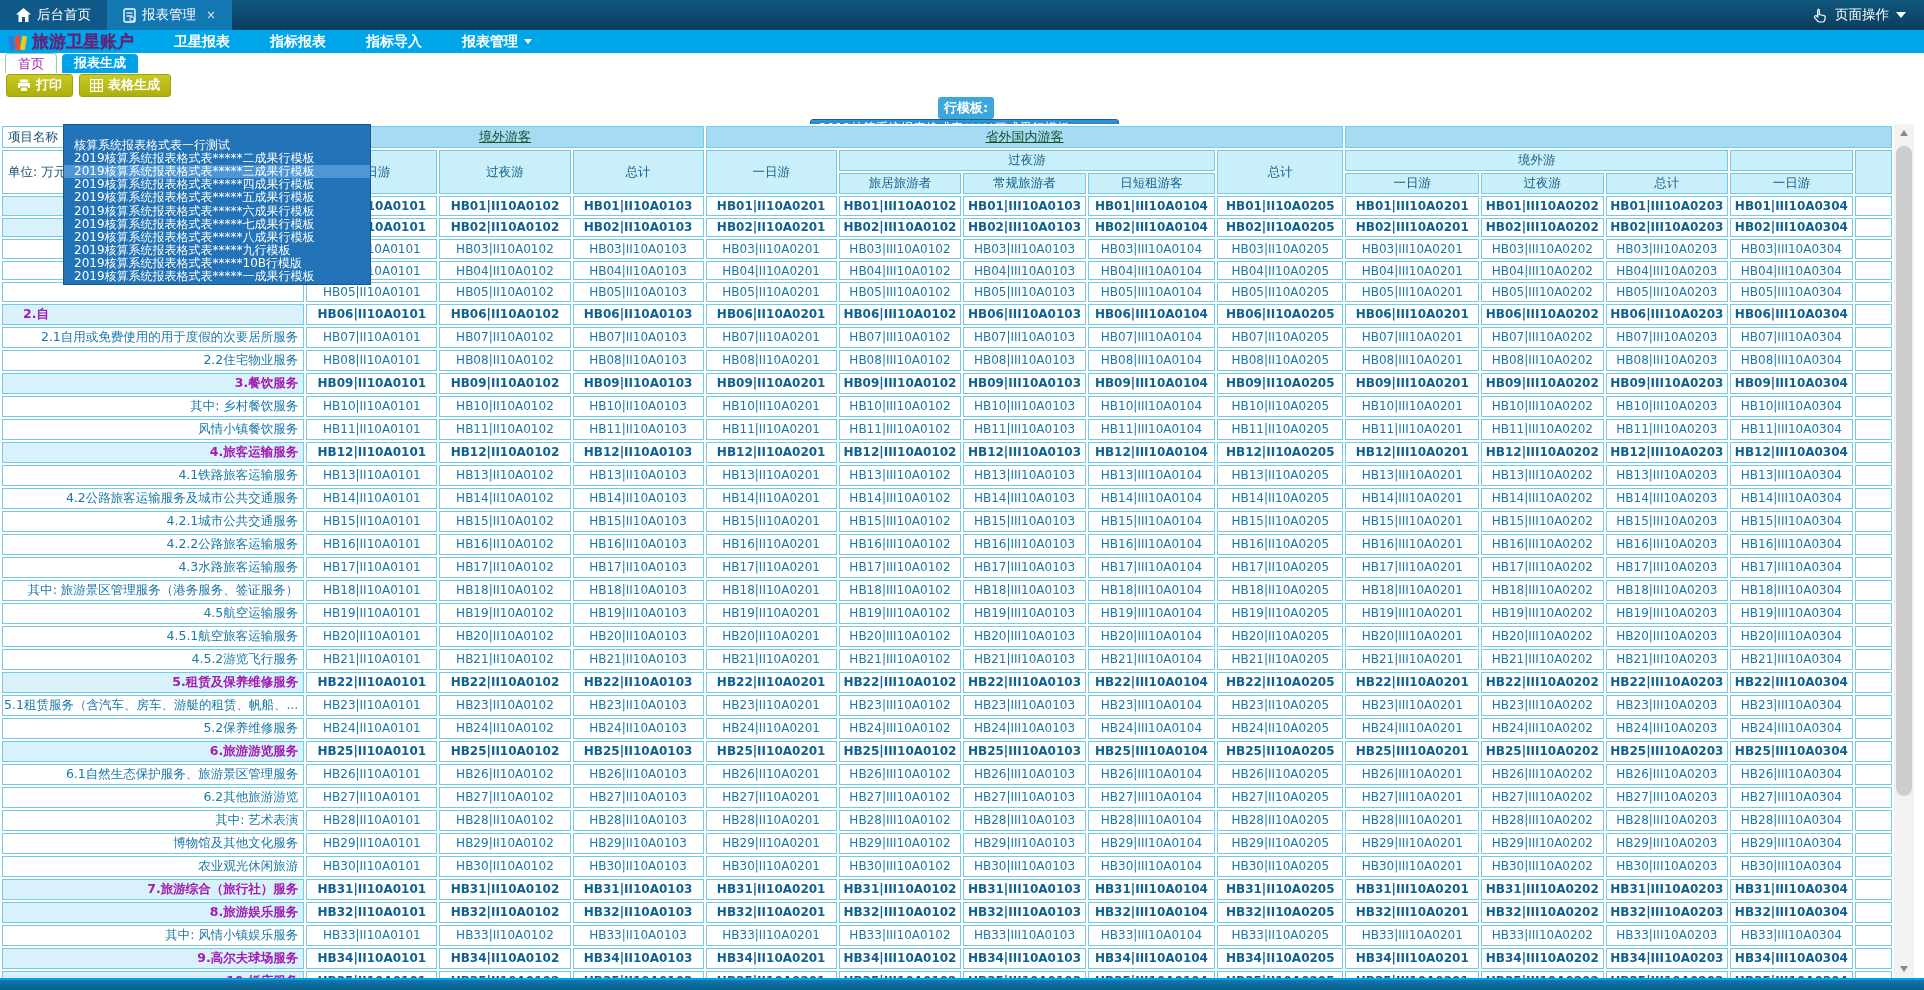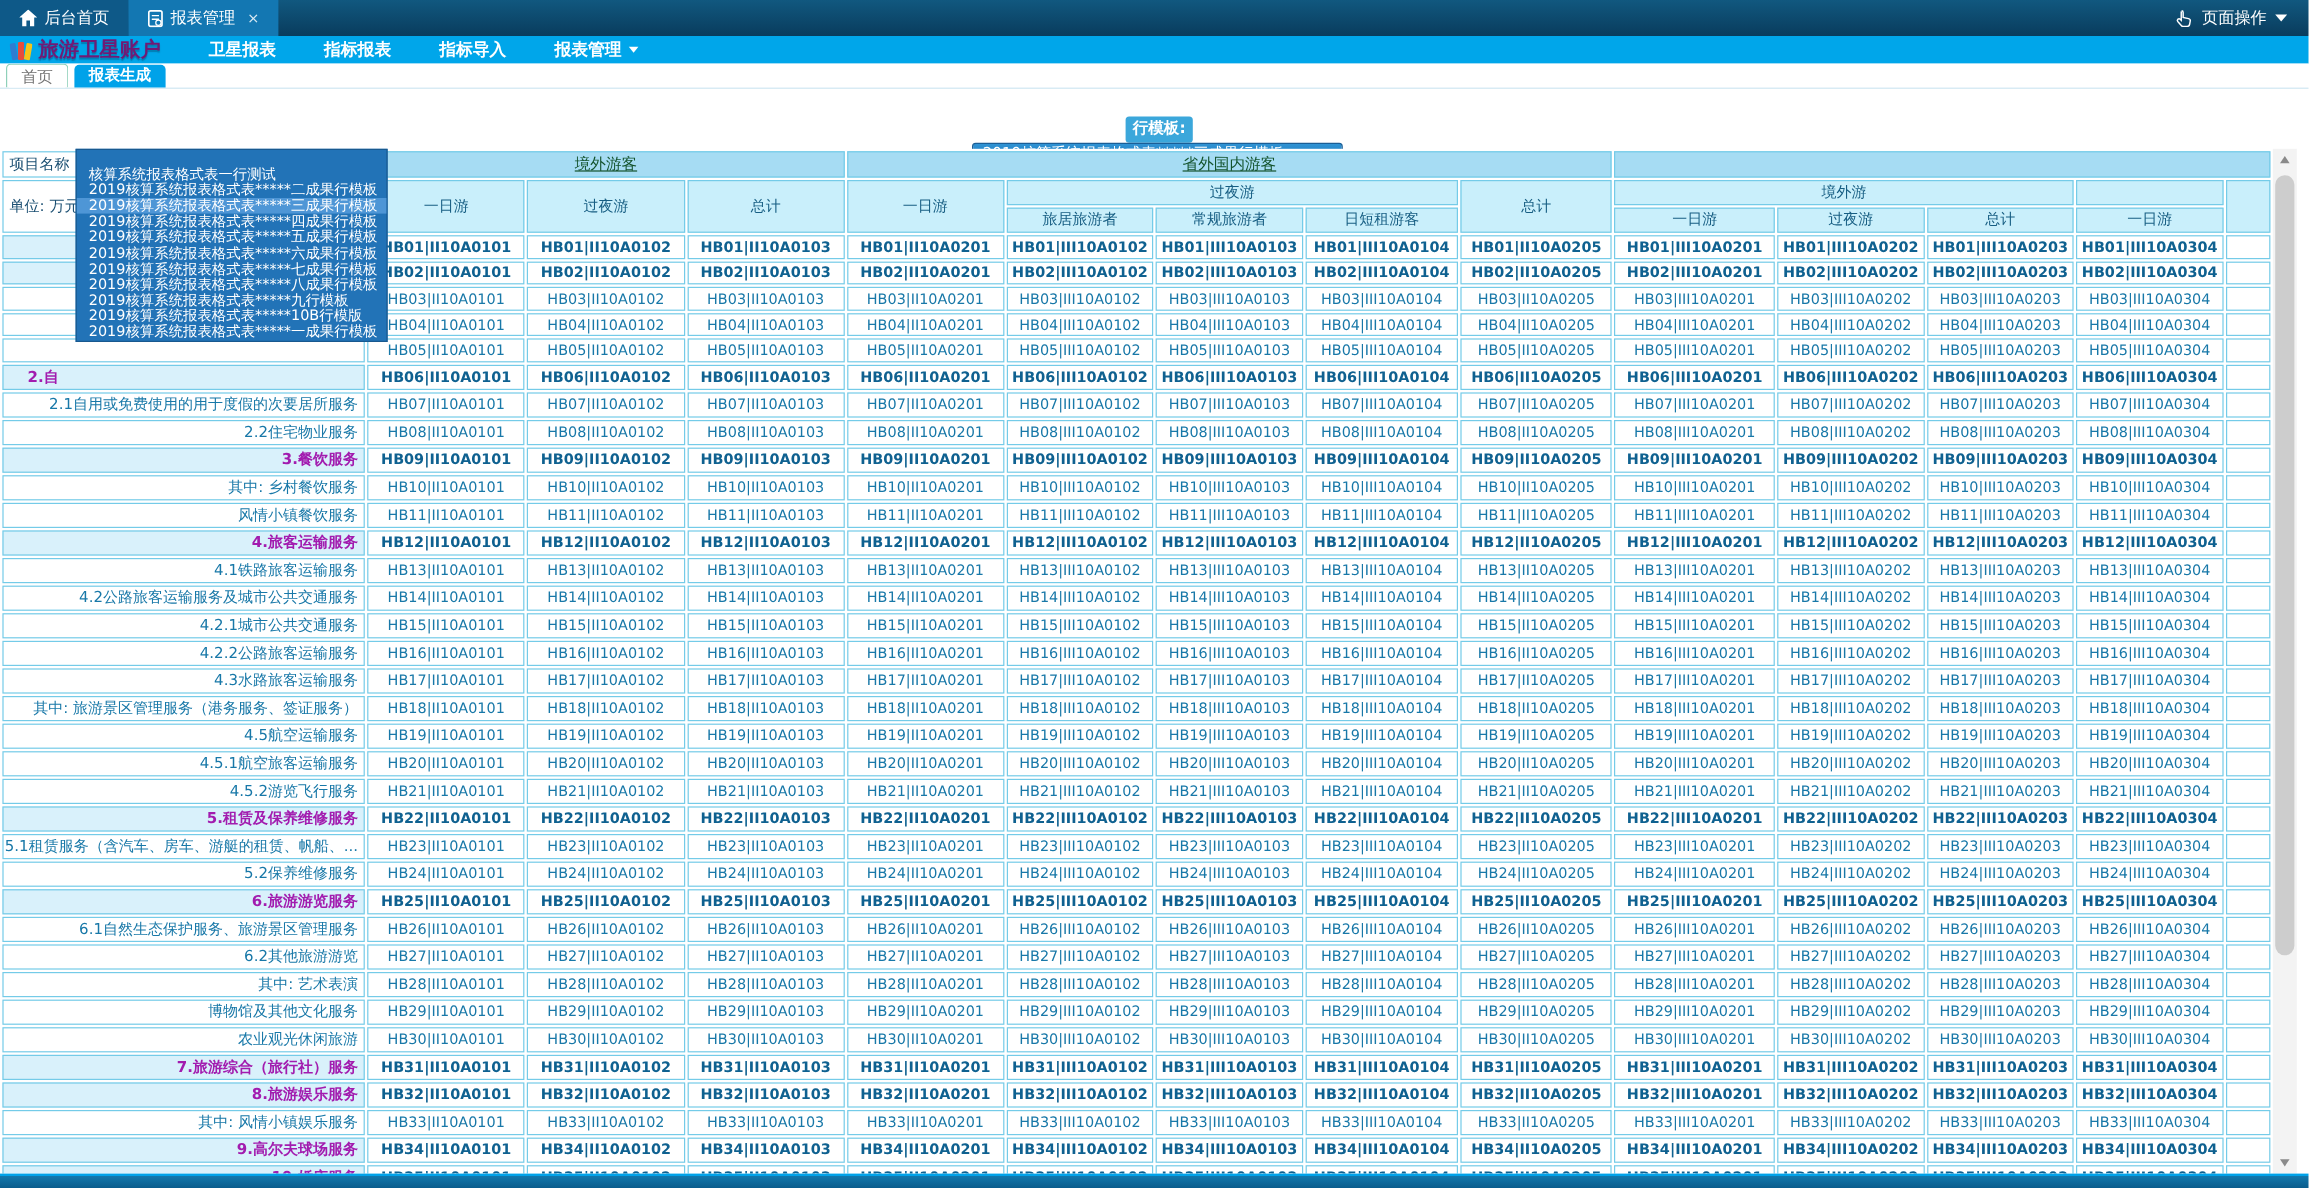--- a/index.html
+++ b/index.html
@@ -20,21 +20,21 @@
   .menubar{position:absolute;left:0;top:30px;width:1924px;height:23px;background:#00a6ea;
            display:flex;align-items:center;color:#fff;}
   .brand{display:flex;align-items:center;gap:5px;margin-left:8px;font-size:17px;font-weight:bold;
          color:#701a75;text-shadow:0 1px 1px rgba(0,60,90,.4);}
   .menu-item{margin-left:40px;font-size:14px;font-weight:bold;display:flex;align-items:center;gap:6px;cursor:pointer;}
   
   .tabsrow{position:absolute;left:0;top:53px;width:1924px;height:20px;background:#fff;
            border-bottom:1px solid #cfe6f2;display:flex;align-items:flex-end;}
   .ptab{height:19px;display:flex;align-items:center;padding:0 12px;font-size:13px;
         border-radius:4px 4px 0 0;margin-left:5px;cursor:pointer;}
-  .ptab.plain{border:1px solid #8fd0b9;border-bottom:none;color:#737373;background:#fff;}
+  .ptab.plain{border:1px solid #8fd0b9;border-bottom:none;color:#a21caf;background:#fff;}
   .ptab.active{background:#00a2e9;color:#fff;font-weight:bold;gap:7px;flex-direction:column;}
   .ptab .x{font-weight:bold;font-size:13px;}
   
   .toolbar1{position:absolute;left:0;top:73px;width:1924px;height:24px;background:#fff;
             display:flex;align-items:center;}
   .btn{display:inline-flex;align-items:center;gap:5px;height:23px;padding:0 10px;border-radius:3px;
        color:#fff;font-size:13px;font-weight:bold;cursor:pointer;border:1px solid #9fa10a;
        background:linear-gradient(#c9ca25,#adaf0c);box-sizing:border-box;}
   .btn.ml{margin-left:6px;}
   .btn.blue{background:linear-gradient(#35a2e1,#1b84cc);border-color:#1872b4;}
@@ -53,21 +53,21 @@
                             font-weight:normal;box-sizing:border-box;}
   th.hgroup{background:#a6dcf3;height:13px;font-size:13px;font-weight:bold;color:#14532d;text-align:center;text-decoration:underline;}
   th.hsub{background:#c9effb;height:14px;font-size:12.5px;font-weight:bold;color:#175e83;text-align:center;}
   th.corner{background:#ffffff;text-align:left;padding-left:5px;font-size:12.5px;font-weight:bold;color:#1b4f72;}
   th.rowlabel{background:#fff;text-align:right;padding-right:5px;font-size:12.5px;color:#1878a8;height:19.6px;}
   th.rowlabel.b{background:#d9f1fb;color:#a21caf;font-weight:bold;}
   th.rowlabel.la{text-align:left;padding-left:20px;}
   td.cell{background:#fff;text-align:center;font-size:12px;color:#1878a8;height:19.6px;}
   td.cell.b{font-weight:bold;color:#0f6190;}
   
-  .dd-panel{position:absolute;left:63px;top:124px;width:260px;background:#2273b7;
+  .dd-panel{position:absolute;left:63px;top:124px;width:308px;background:#2273b7;
             border:1px solid #18598f;z-index:40;padding:1px 0;box-sizing:border-box;}
   .dd-item{height:13.1px;line-height:13.2px;font-size:12px;color:#fff;padding-left:10px;
            white-space:nowrap;overflow:hidden;cursor:pointer;}
   .dd-item.hl{background:#4e96d6;}
   
   .vscroll{position:absolute;left:1894px;top:124px;width:20px;height:854px;background:#f3f3f3;}
   .varrow{position:absolute;left:0;width:20px;height:18px;display:flex;align-items:center;justify-content:center;}
   .varrow.up{top:0;}
   .varrow.down{bottom:0;}
   .vtri-up{width:0;height:0;border-left:4px solid transparent;border-right:4px solid transparent;border-bottom:6px solid #8a8a8a;}
@@ -135,20 +135,40 @@
   <div class="tabsrow">
     <div class="ptab plain">
         <span>首页</span>
       </div>
     <div class="ptab active">
       <span>报表生成</span>
       <span class="x">×</span>
     </div>
   </div>
 
+  <div class="toolbar1">
+    <button class="btn ml">
+      <svg class="ico" width="14" height="13" viewBox="0 0 14 13">
+          <rect x="3" y="0.5" width="8" height="3" fill="#fff"></rect>
+          <rect x="1" y="4" width="12" height="5" rx="1" fill="#fff"></rect>
+          <rect x="3.5" y="8" width="7" height="4.5" fill="#fff" stroke="#aeb00c" stroke-width="1"></rect>
+        </svg>
+      <span>打印</span>
+    </button>
+    <button class="btn ml">
+      <svg class="ico" width="13" height="13" viewBox="0 0 13 13">
+          <rect x="0.5" y="0.5" width="12" height="12" fill="none" stroke="#fff" stroke-width="1.3"></rect>
+          <line x1="0.5" y1="4.5" x2="12.5" y2="4.5" stroke="#fff" stroke-width="1.2"></line>
+          <line x1="0.5" y1="8.5" x2="12.5" y2="8.5" stroke="#fff" stroke-width="1.2"></line>
+          <line x1="4.5" y1="0.5" x2="4.5" y2="12.5" stroke="#fff" stroke-width="1.2"></line>
+          <line x1="8.5" y1="0.5" x2="8.5" y2="12.5" stroke="#fff" stroke-width="1.2"></line>
+        </svg>
+      <span>表格生成</span>
+    </button>
+  </div>
 
   <div class="toolbar2">
     <span class="chip" style="margin-left:8px">行模板:</span>
     <div class="select" style="margin-left:5px;width:309px">
       <span class="val">2019核算系统报表格式表*****三成果行模板</span>
       <i class="tri-down sm"></i>
     </div>
     <span class="chip" style="margin-left:12px">列模板:</span>
     <div class="select" style="margin-left:5px;width:307px">
       <span class="val">2019核算系统报表格式表十A列模板</span>

